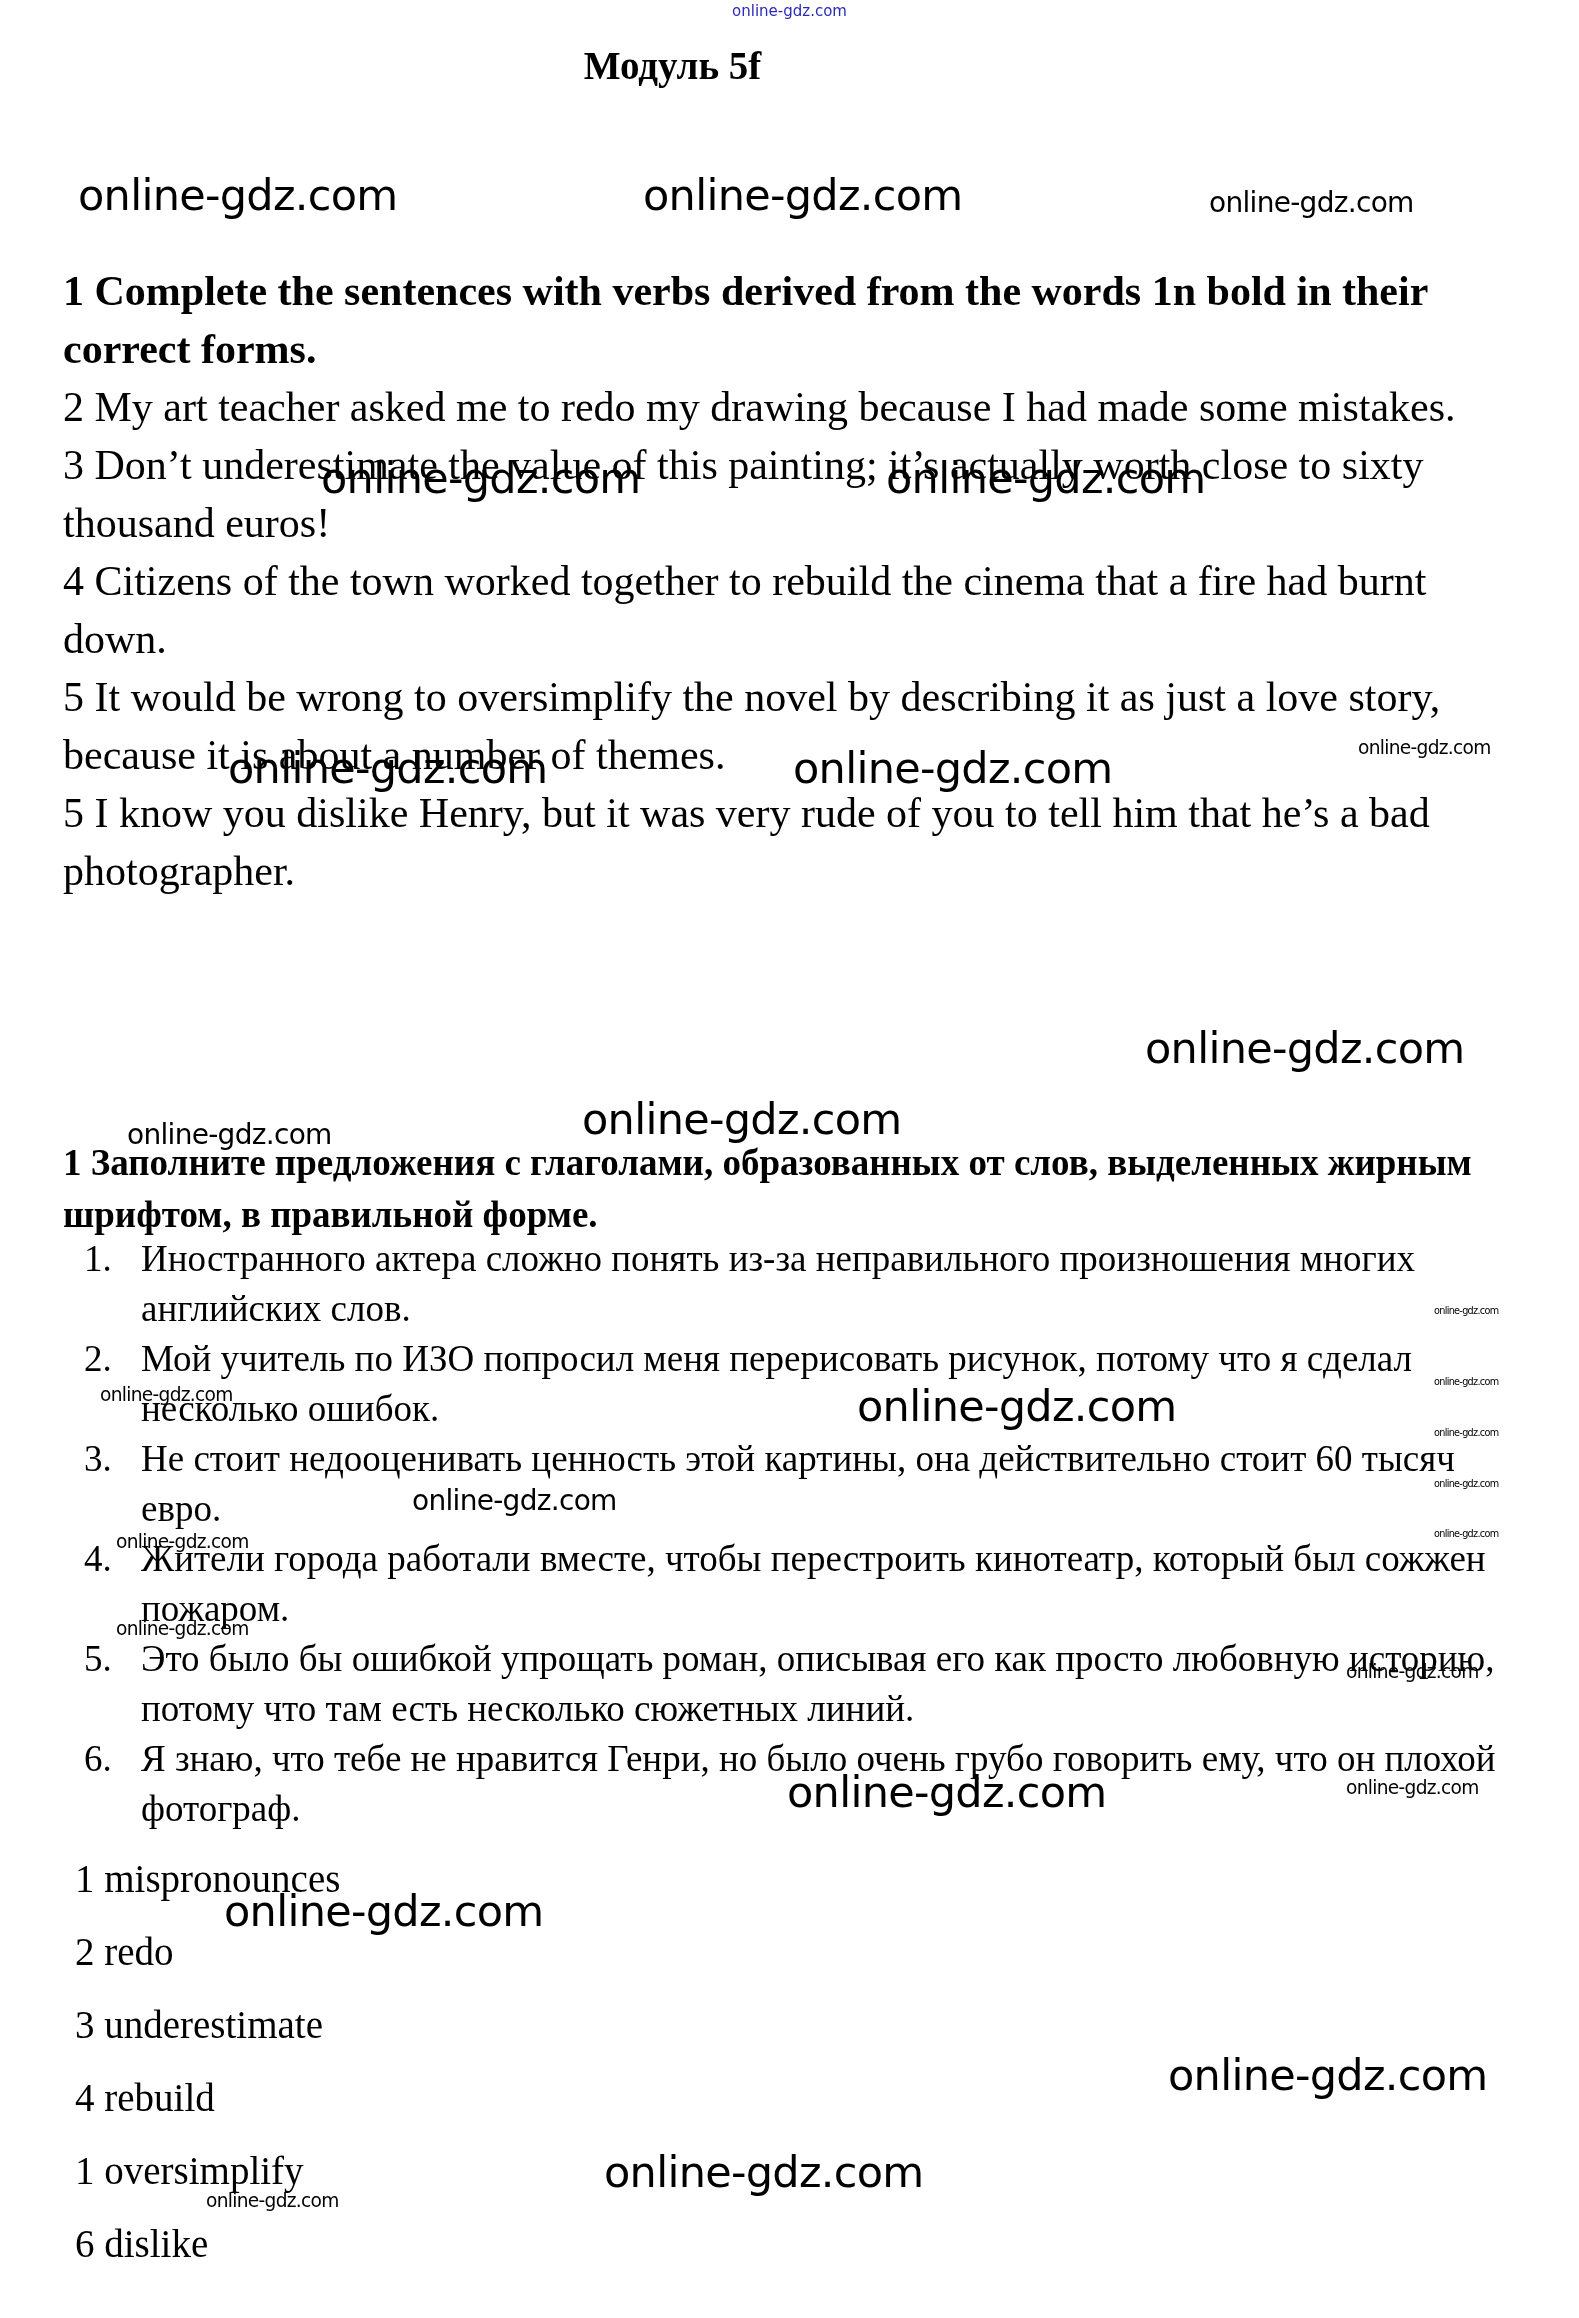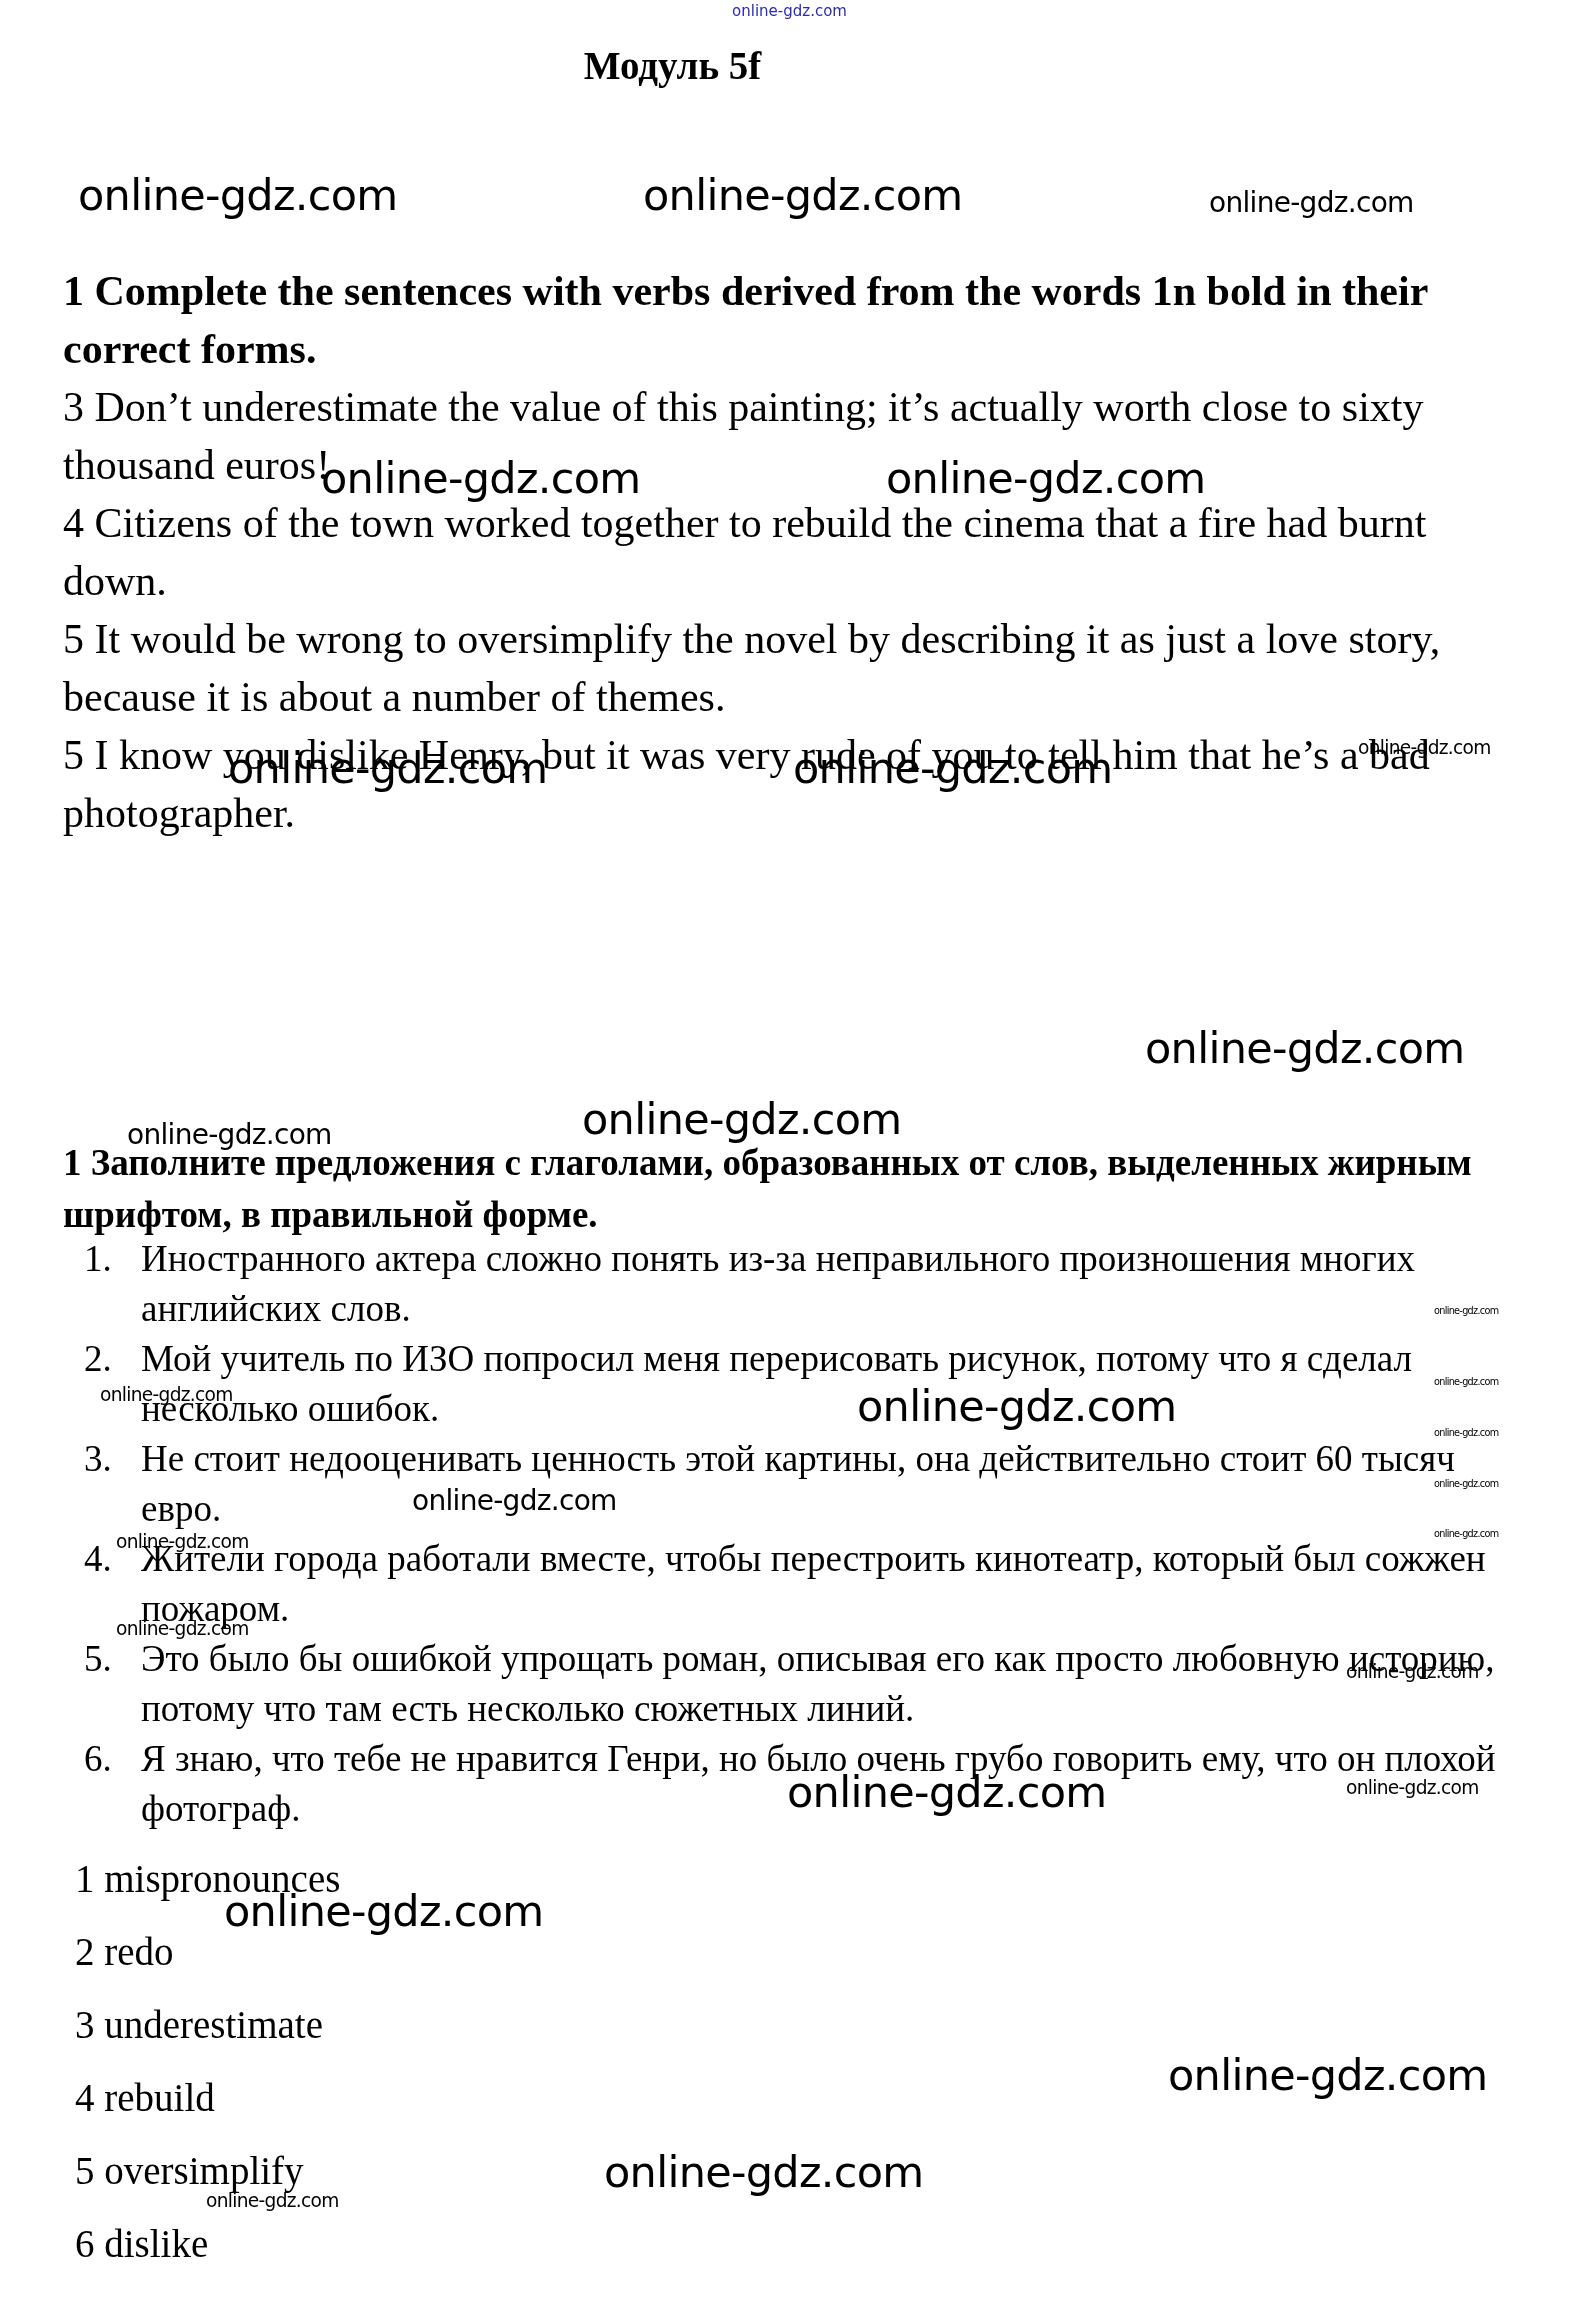--- a/index.html
+++ b/index.html
@@ -29,20 +29,21 @@
 
   <div class="top-mark">online-gdz.com</div>
   <div class="title serif">Модуль 5f</div>
 
   <div class="wm wm-l" style="left:78px; top:170px;">online-gdz.com</div>
   <div class="wm wm-l" style="left:643px; top:170px;">online-gdz.com</div>
   <div class="wm wm-m" style="left:1209px; top:186px;">online-gdz.com</div>
 
   <div class="block serif" style="top:262px;">
     <div class="bold">1 Complete the sentences with verbs derived from the words 1n bold in their correct forms.</div>
+    <div>2 My art teacher asked me to redo my drawing because I had made some mistakes.</div>
     <div>3 Don’t underestimate the value of this painting; it’s actually worth close to sixty thousand euros!</div>
     <div>4 Citizens of the town worked together to rebuild the cinema that a fire had burnt down.</div>
     <div>5 It would be wrong to oversimplify the novel by describing it as just a love story, because it is about a number of themes.</div>
     <div>5 I know you dislike Henry, but it was very rude of you to tell him that he’s a bad photographer.</div>
   </div>
 
   <div class="wm wm-l" style="left:321px; top:453px;">online-gdz.com</div>
   <div class="wm wm-l" style="left:886px; top:453px;">online-gdz.com</div>
   <div class="wm wm-s" style="left:1358px; top:737px;">online-gdz.com</div>
   <div class="wm wm-l" style="left:228px; top:743px;">online-gdz.com</div>
@@ -73,21 +74,21 @@
   <div class="wm wm-s" style="left:116px; top:1618px;">online-gdz.com</div>
   <div class="wm wm-s" style="left:1346px; top:1661px;">online-gdz.com</div>
   <div class="wm wm-s" style="left:1346px; top:1777px;">online-gdz.com</div>
   <div class="wm wm-l" style="left:787px; top:1767px;">online-gdz.com</div>
 
   <div class="answers serif">
     <div>1 mispronounces</div>
     <div>2 redo</div>
     <div>3 underestimate</div>
     <div>4 rebuild</div>
-    <div>5 oversimplify</div>
+    <div>1 oversimplify</div>
     <div>6 dislike</div>
   </div>
 
   <div class="wm wm-l" style="left:224px; top:1886px;">online-gdz.com</div>
   <div class="wm wm-l" style="left:1168px; top:2050px;">online-gdz.com</div>
   <div class="wm wm-l" style="left:604px; top:2147px;">online-gdz.com</div>
   <div class="wm wm-s" style="left:206px; top:2190px;">online-gdz.com</div>
 
 </div>
 

